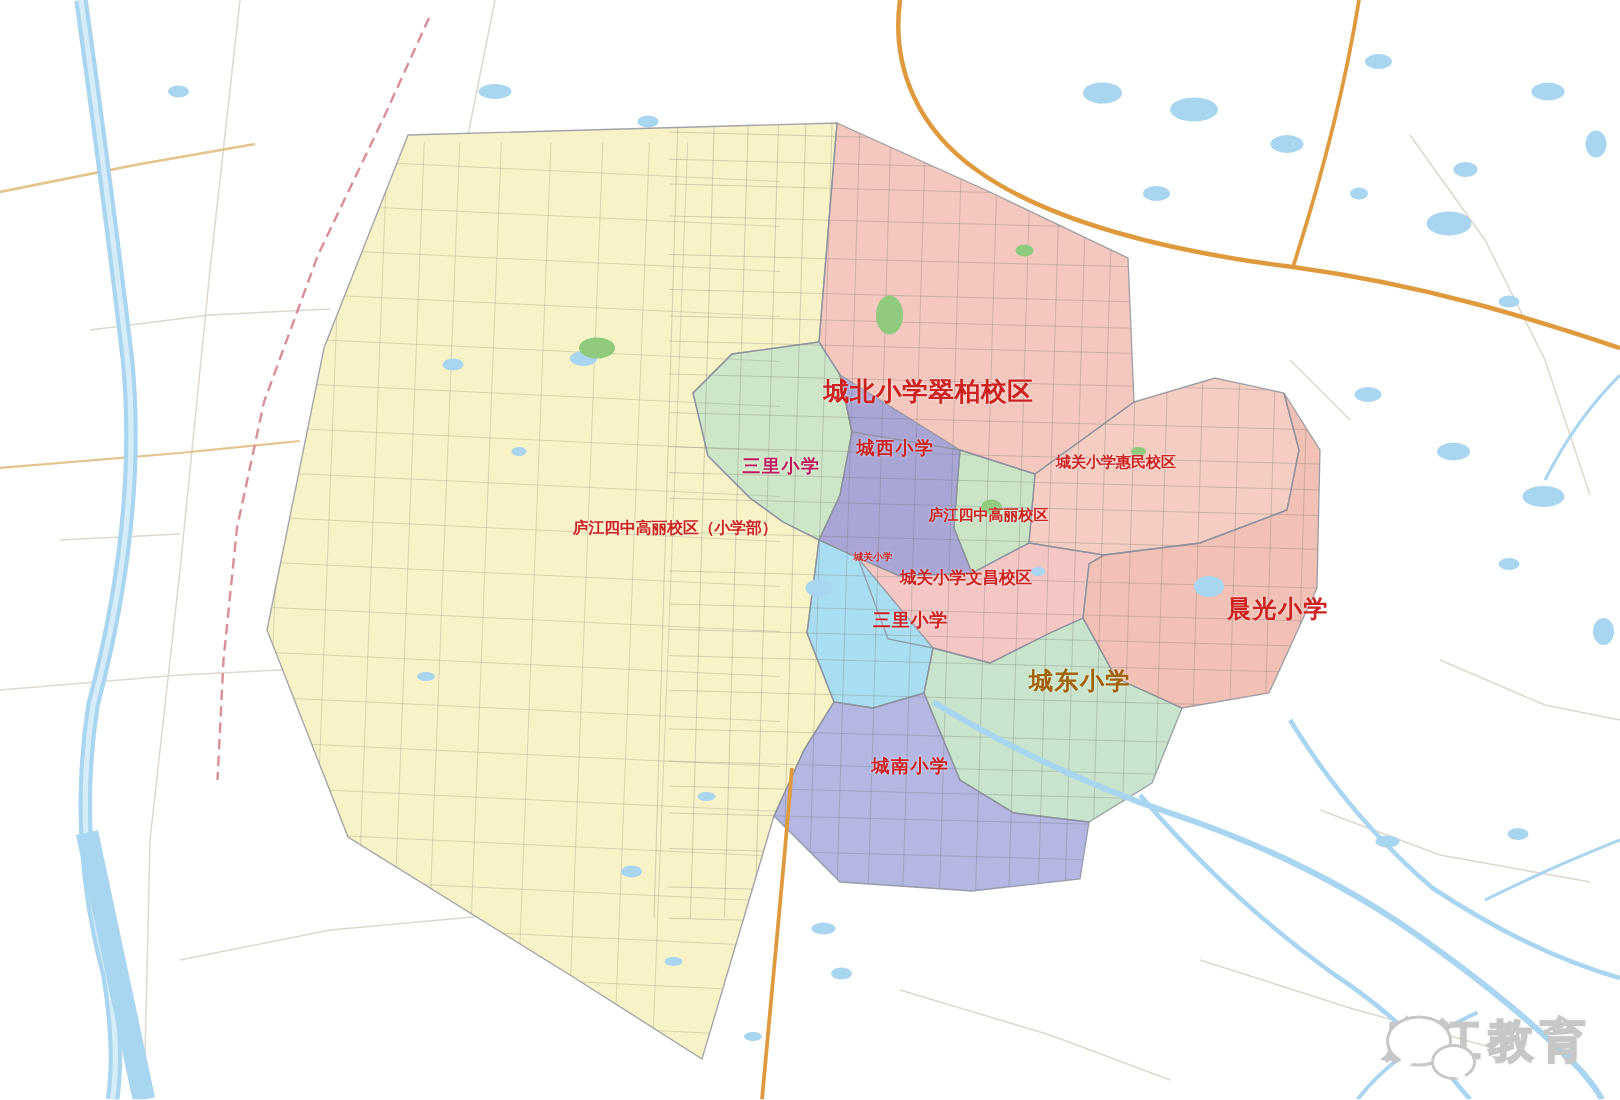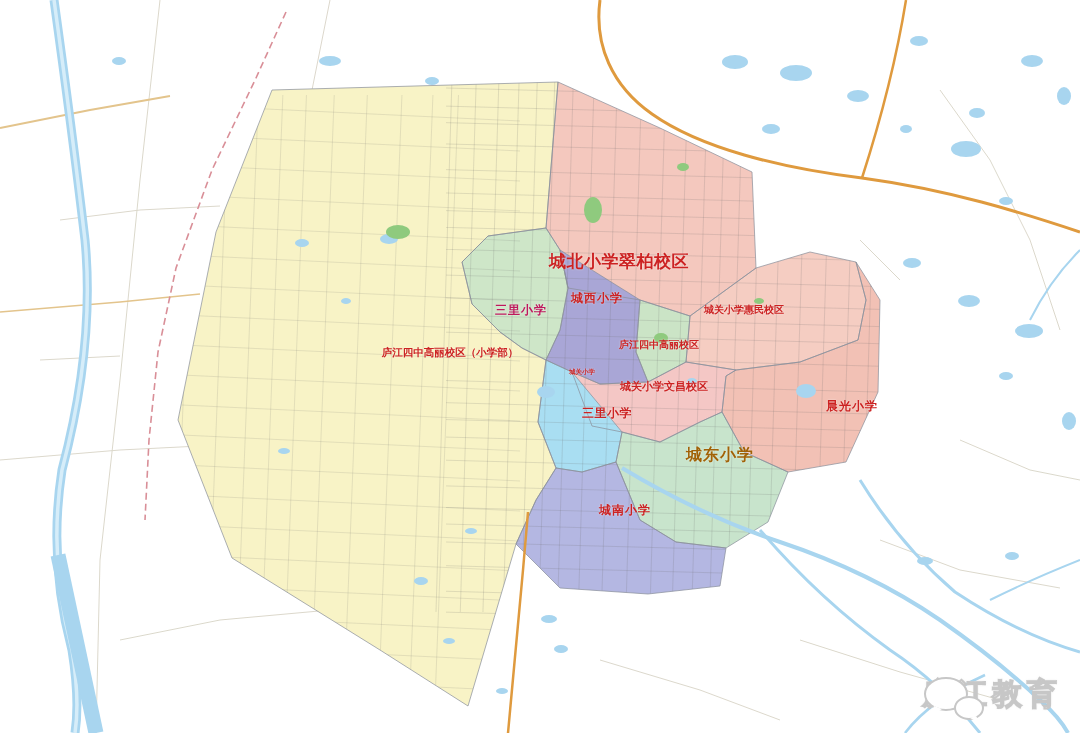--- a/index.html
+++ b/index.html
@@ -240,25 +240,25 @@
     </g>
   </svg>
 
   <div id="labels">
       <div class="zone-label" style="left: 450px; top: 353px; font-size: 10.5px; letter-spacing: 0px; color: rgb(204, 34, 34); text-align: right;">庐江四中高丽校区（小学部）</div>
       <div class="zone-label" style="left: 619px; top: 230px; font-size: 17px; letter-spacing: 0.5px; color: rgb(204, 34, 34); margin-top: 32px;">城北小学翠柏校区</div>
       <div class="zone-label" style="left: 521px; top: 311px; font-size: 12px; letter-spacing: 1px; color: #be185d;">三里小学</div>
       <div class="zone-label" style="left: 597px; top: 299px; font-size: 12px; letter-spacing: 1px; color: rgb(204, 34, 34);">城西小学</div>
       <div class="zone-label" style="left: 659px; top: 344px; font-size: 10px; letter-spacing: 0px; color: rgb(204, 34, 34);">庐江四中高丽校区</div>
       <div class="zone-label" style="left: 744px; top: 296px; font-size: 10px; letter-spacing: 0px; color: rgb(204, 34, 34); margin-top: 13px;">城关小学惠民校区</div>
-      <div class="zone-label" style="left: 852px; top: 407px; font-size: 12px; letter-spacing: 1px; color: rgb(204, 34, 34);">晨光小学</div>
-      <div class="zone-label" style="left: 644px; top: 386px; font-size: 11px; letter-spacing: 0px; color: rgb(204, 34, 34); margin-left: 20px;">城关小学文昌校区</div>
+      <div class="zone-label" style="left: 852px; top: 407px; font-size: 16px; letter-spacing: 1px; color: rgb(204, 34, 34);">晨光小学</div>
+      <div class="zone-label" style="left: 644px; top: 386px; font-size: 11px; letter-spacing: 0px; color: rgb(204, 34, 34);">城关小学文昌校区</div>
       <div class="zone-label" style="left: 607px; top: 414px; font-size: 12px; letter-spacing: 0.5px; color: rgb(204, 34, 34);">三里小学</div>
       <div class="zone-label" style="left: 720px; top: 455px; font-size: 16px; letter-spacing: 1px; color: #a16207;">城东小学</div>
-      <div class="zone-label" style="left: 625px; top: 511px; font-size: 12px; letter-spacing: 1px; color: rgb(204, 34, 34);">城南小学</div>
+      <div class="zone-label" style="left: 607px; top: 511px; font-size: 12px; letter-spacing: 1px; color: rgb(204, 34, 34);">城南小学</div>
       <div class="zone-label" style="left: 582px; top: 372px; font-size: 6.5px; color: rgb(204, 34, 34);">城关小学</div>
     </div>
 
 
   <div class="watermark">
     <svg width="62" height="50" viewBox="0 0 62 50">
       <g fill="#ffffff" stroke="#c7c7c7" stroke-width="2">
         <ellipse cx="24" cy="20" rx="21" ry="16"></ellipse>
         <path d="M12,32 L8,42 L20,35 Z" stroke="none"></path>
         <ellipse cx="47" cy="34" rx="14" ry="11"></ellipse>

